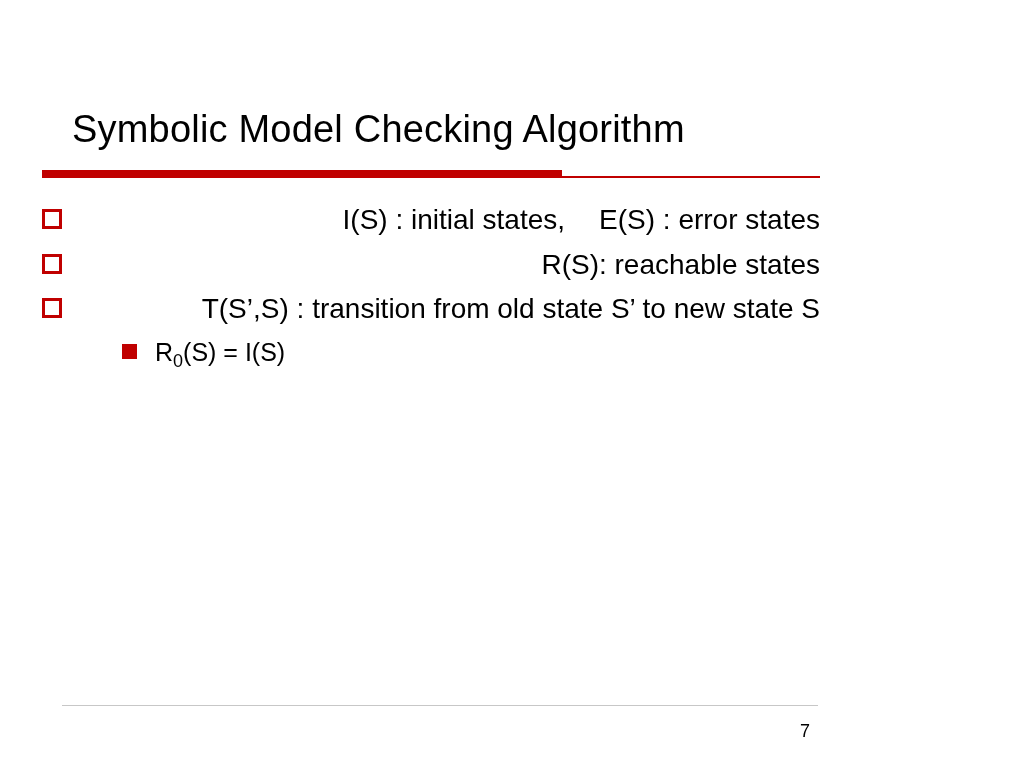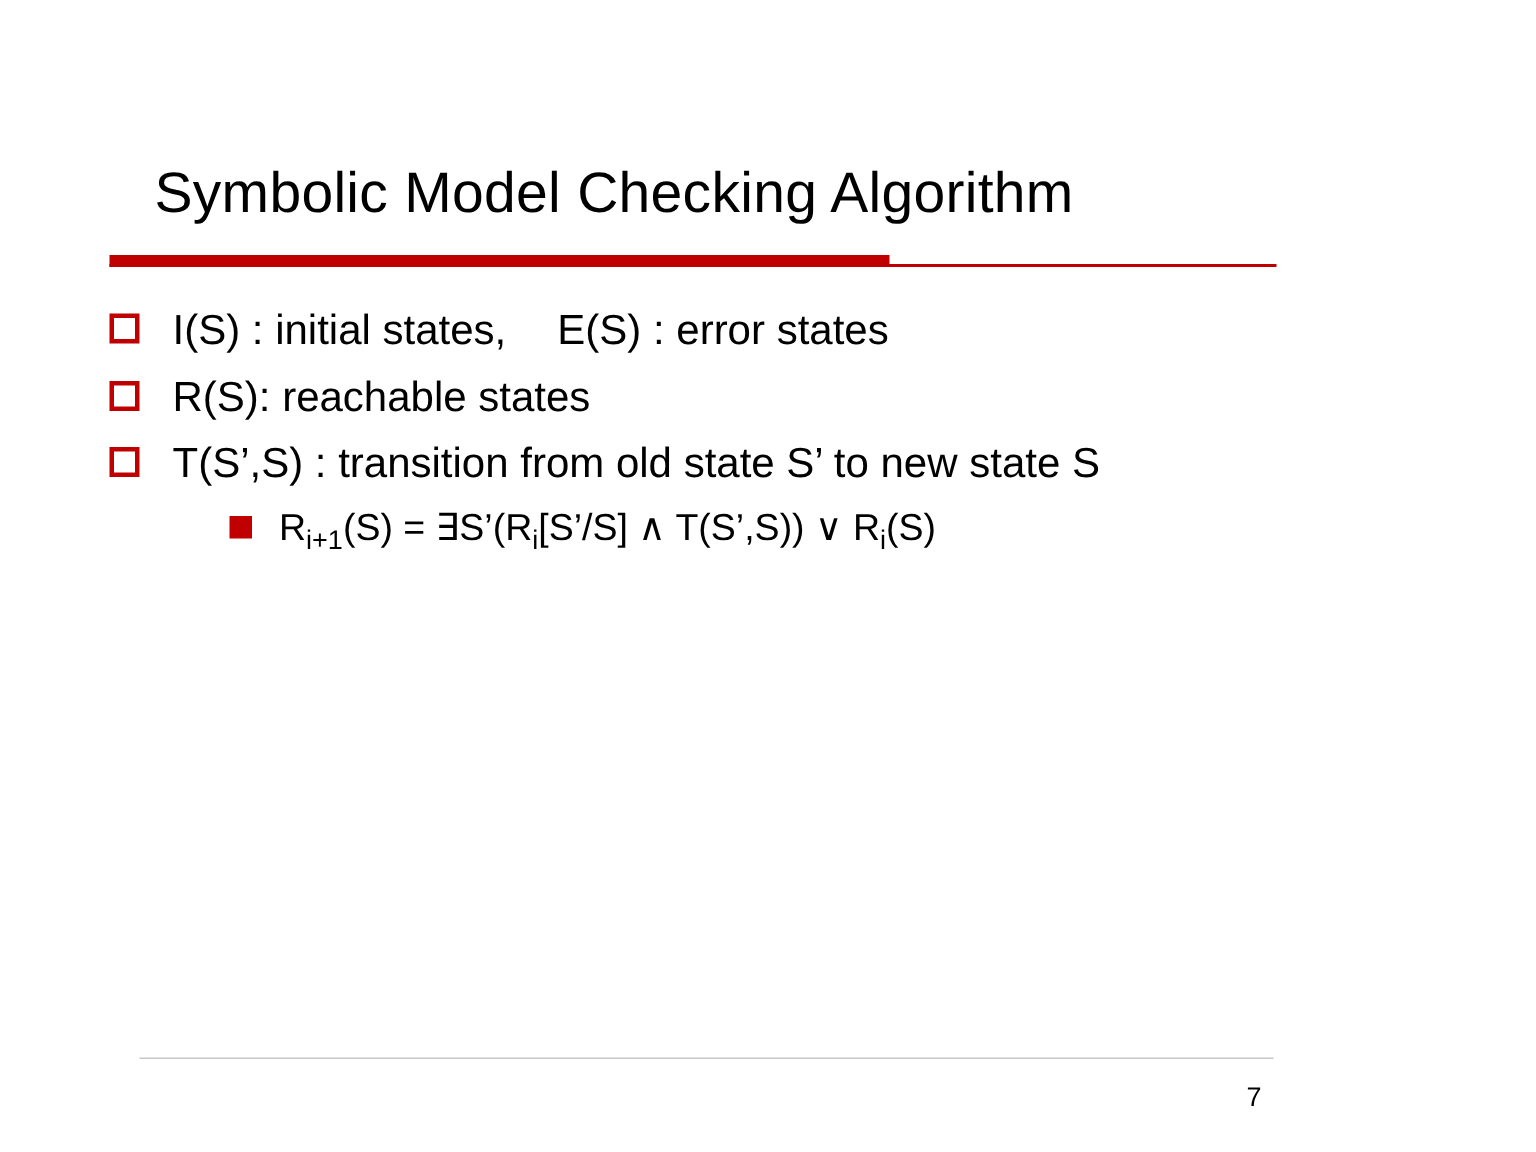--- a/index.html
+++ b/index.html
@@ -10,21 +10,20 @@
     background: #ffffff;
     font-family: Verdana, Geneva, sans-serif;
     color: #000;
     position: relative;
   }
   .slide {
     position: relative;
     width: 880px;
     height: 768px;
     box-sizing: border-box;
-    margin-left: 31px;
   }
   .title {
     position: absolute;
     left: 72px;
     top: 108px;
     font-size: 38px;
     letter-spacing: 0.2px;
   }
   .rule {
     position: absolute;
@@ -64,21 +63,21 @@
   }
   .lvl1 .bullet {
     flex: 0 0 auto;
     width: 20px;
     height: 20px;
     border: 3px solid #c00000;
     box-sizing: border-box;
     margin-top: 9px;
     margin-right: 22px;
   }
-  .lvl1 .txt { flex: 1 1 auto; }
+  .lvl1 .txt { flex: 1 1 auto; text-align: right; }
   .spacer { height: 28px; }
   .lvl2 {
     display: flex;
     align-items: flex-start;
     font-size: 25px;
     line-height: 1.5;
     margin-left: 80px;
     margin-bottom: 2px;
   }
   .lvl2 .bullet {
@@ -131,27 +130,27 @@
     <div class="lvl1">
       <div class="bullet"></div>
       <div class="txt">R(S): reachable states</div>
     </div>
 
     <div class="lvl1">
       <div class="bullet"></div>
       <div class="txt">T(S’,S) : transition from old state S’ to new state S</div>
     </div>
 
-
     <div class="lvl2">
       <div class="bullet"></div>
       <div class="txt">
-        <span>R</span><span class="sub">i+1</span><span>(S) = ∃S’(R</span><span class="sub">i</span><span>[S’/S] ∧ T(S’,S)) ∨ R</span><span class="sub">i</span><span>(S)</span>
+        <span>R</span><span class="sub">0</span><span>(S) = I(S)</span>
       </div>
     </div>
+
 
     <div class="spacer"></div>
 
 
   </div>
 
   <div class="footer-line"></div>
   <div class="pagenum">7</div>
 
 </div>

